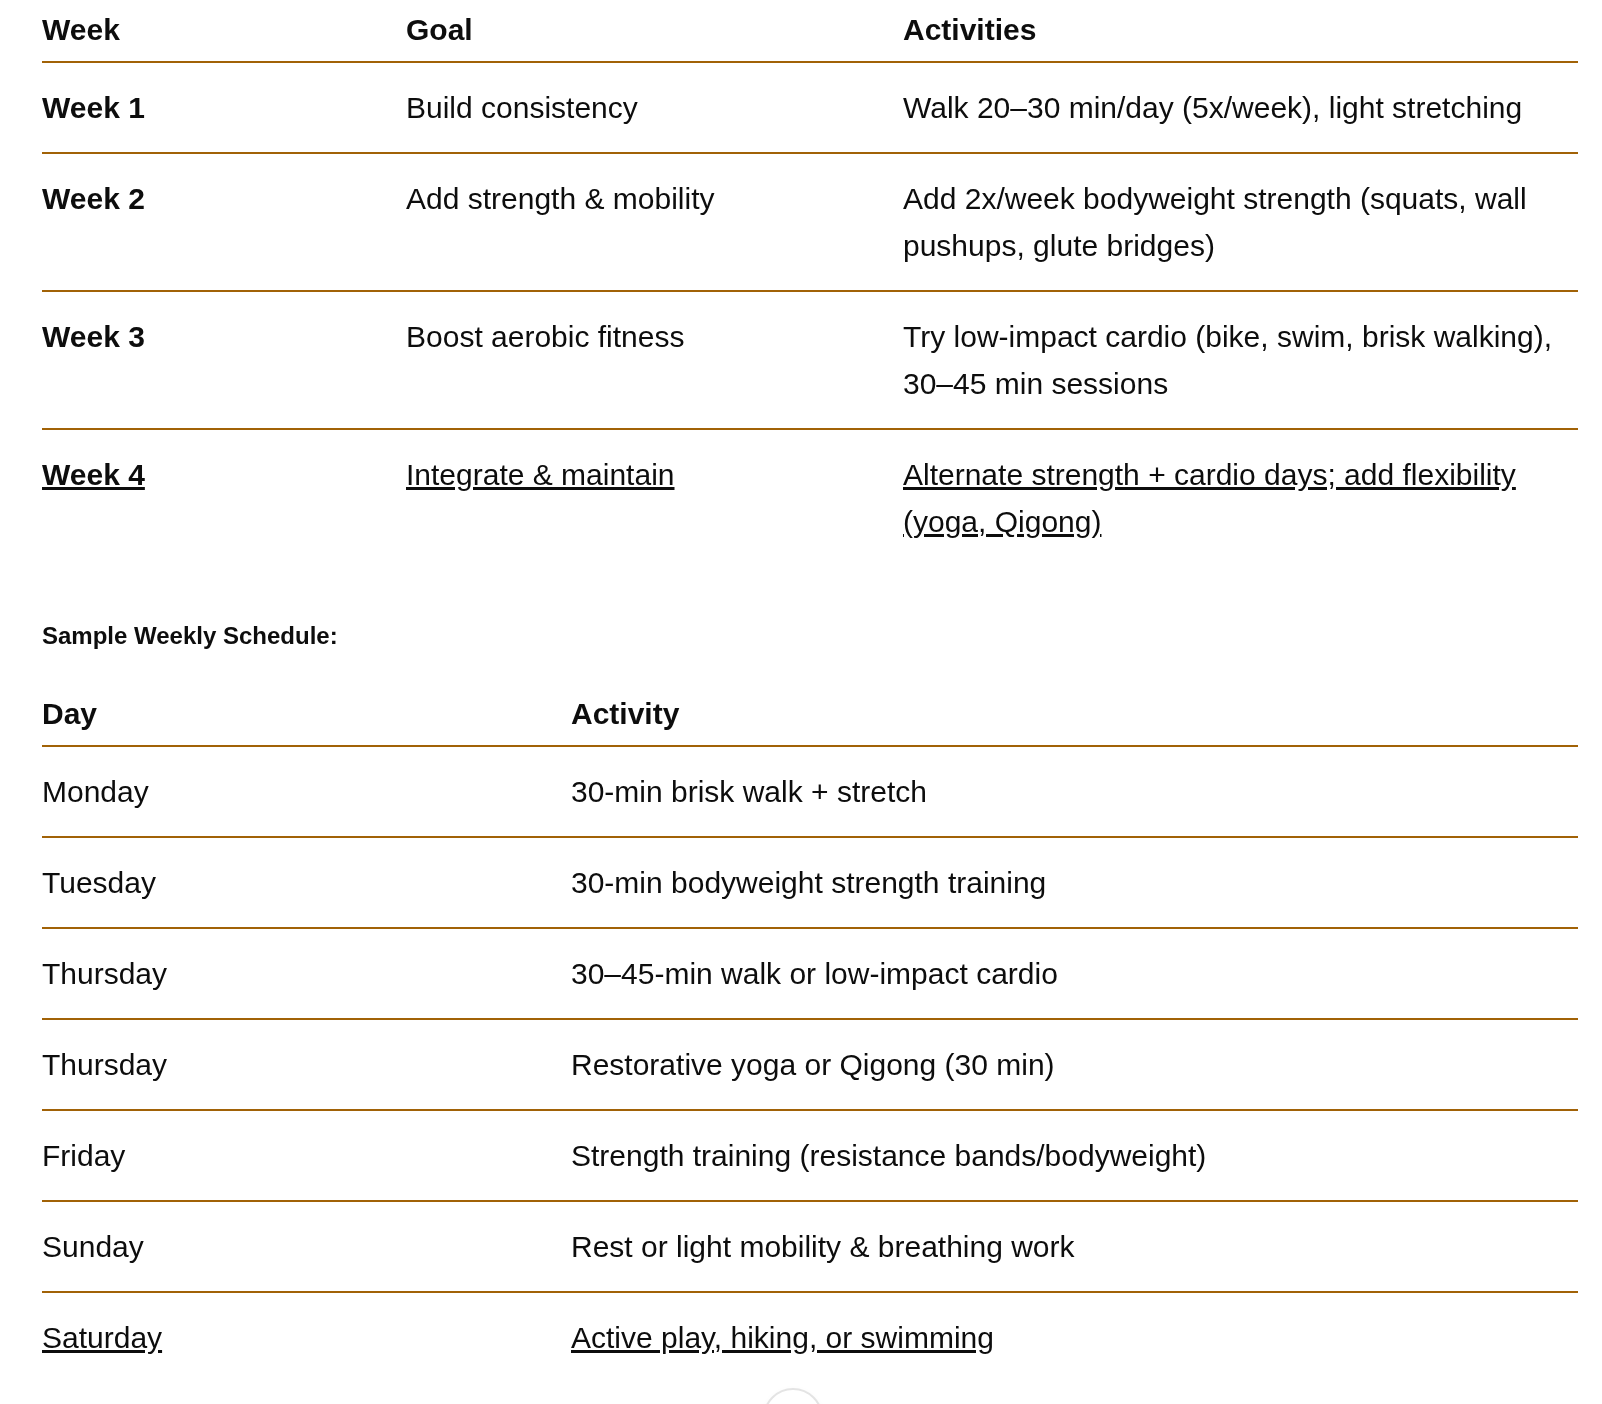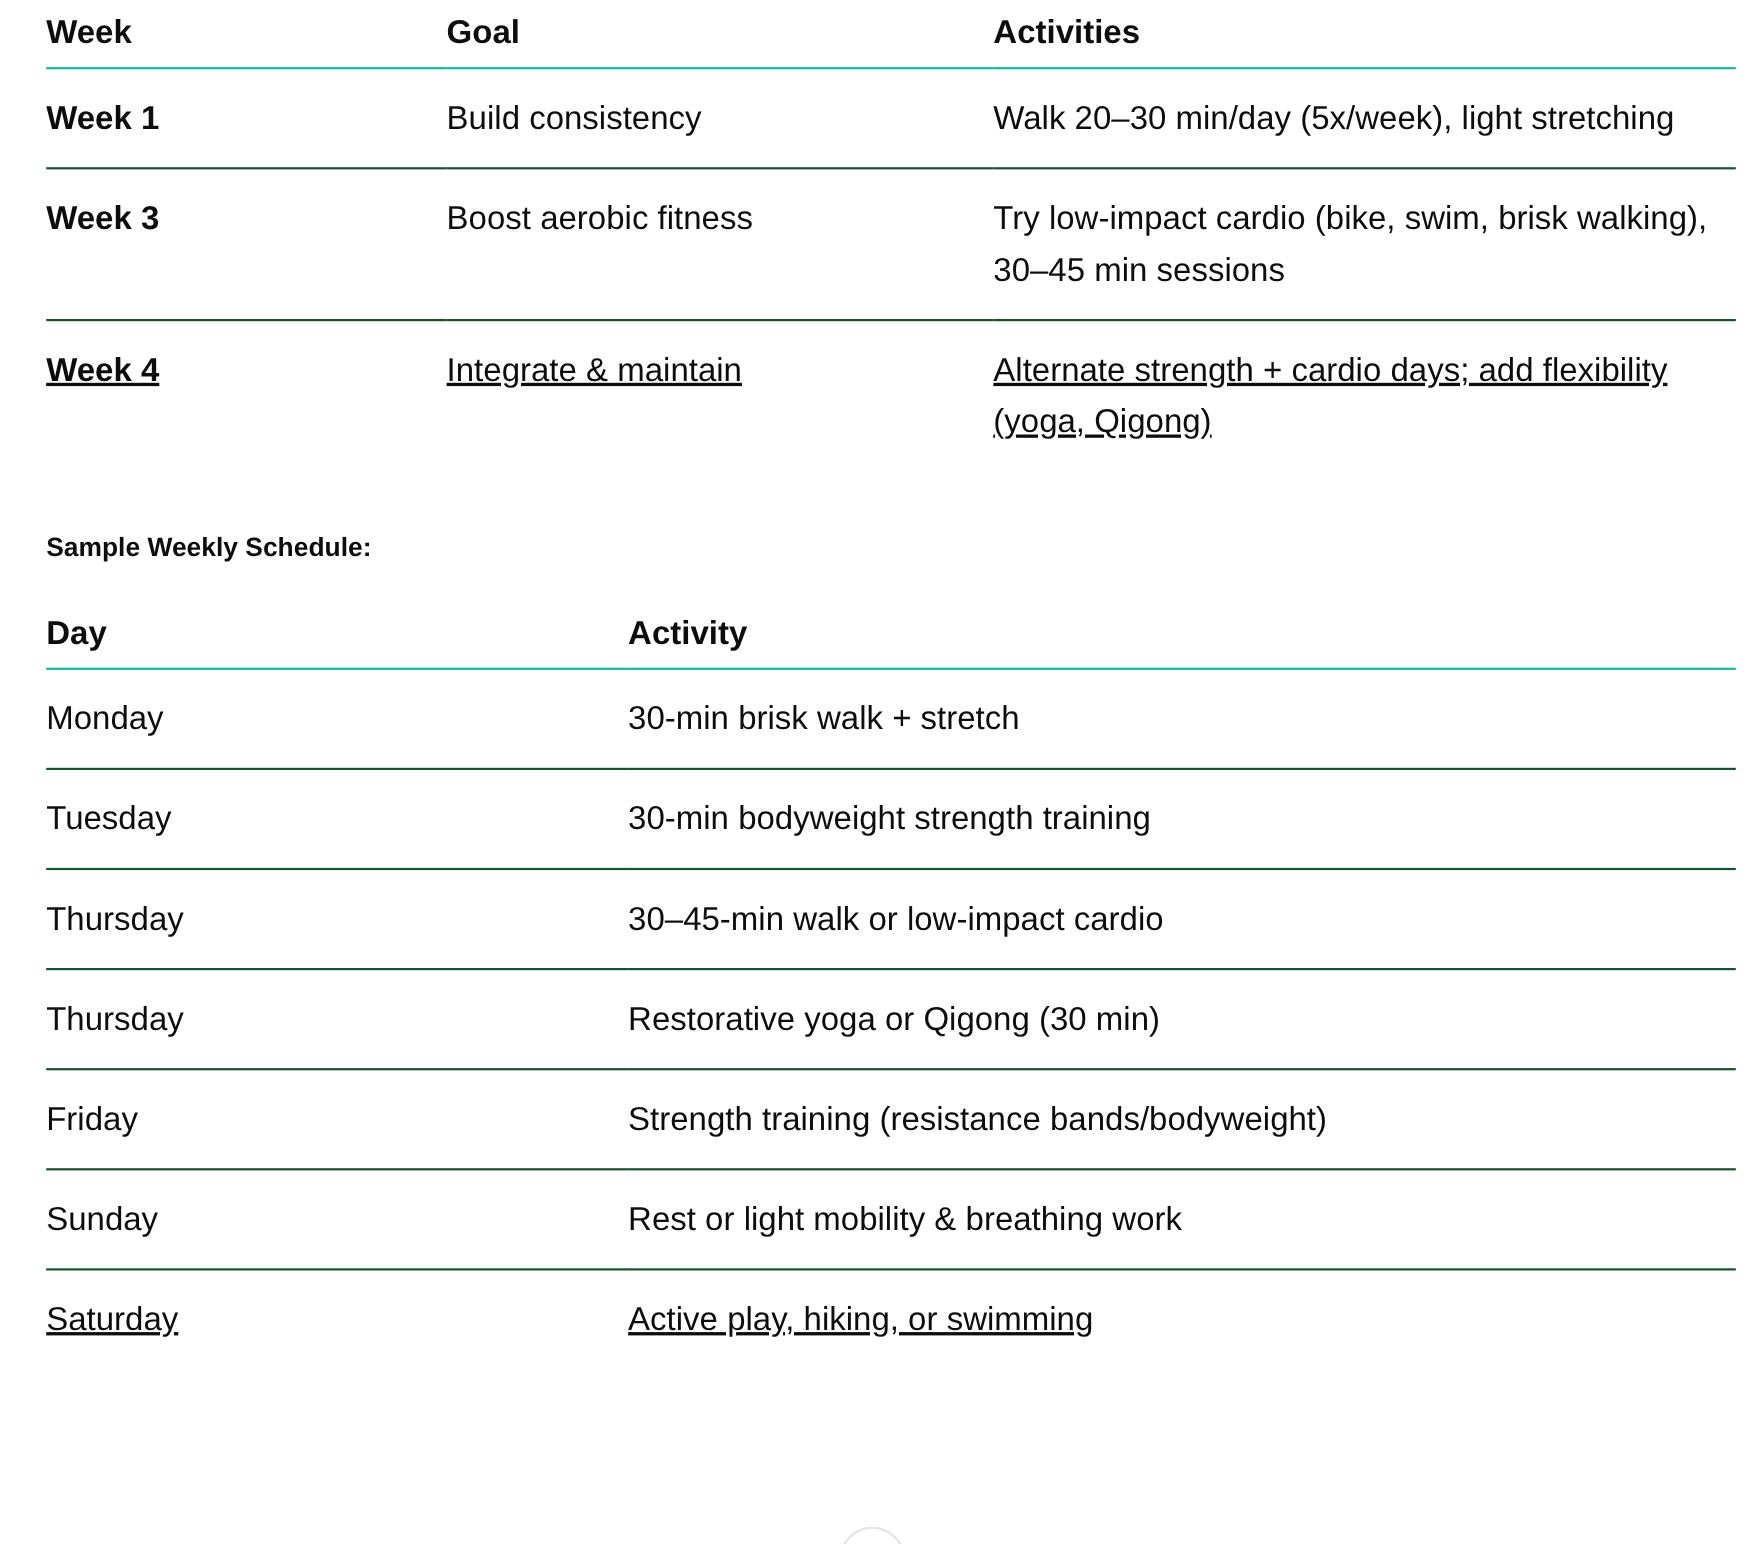--- a/index.html
+++ b/index.html
@@ -24,27 +24,27 @@
     table-layout: fixed;
     width: 1536px;
     font-size: 30px;
     line-height: 47px;
     color: #0d0d0d;
   }
   th {
     text-align: left;
     font-weight: 700;
     padding: 6px 20px 8px 0;
-    border-bottom: 2px solid #14b8a6;
+    border-bottom: 2px solid #a16207;
     vertical-align: top;
   }
   td {
     vertical-align: top;
     padding: 21px 20px 21px 0;
-    border-bottom: 2px solid #14532d;
+    border-bottom: 2px solid #a16207;
   }
   tr:last-child td {
     border-bottom: none;
     text-decoration: underline;
   }
   td.bold-cell {
     font-weight: 700;
   }
   .pre {
     white-space: pre;
@@ -99,20 +99,26 @@
         <th>Activities</th>
       </tr>
     </thead>
     <tbody>
       <tr>
         <td class="bold-cell">Week 1</td>
         <td>Build consistency</td>
         <td class="pre">Walk 20–30 min/day (5x/week), light stretching</td>
       </tr>
       <tr>
+        <td class="bold-cell">Week 2</td>
+        <td>Add strength &amp; mobility</td>
+        <td class="pre">Add 2x/week bodyweight strength (squats, wall
+pushups, glute bridges)</td>
+      </tr>
+      <tr>
         <td class="bold-cell">Week 3</td>
         <td>Boost aerobic fitness</td>
         <td class="pre">Try low-impact cardio (bike, swim, brisk walking),
 30–45 min sessions</td>
       </tr>
       <tr>
         <td class="bold-cell">Week 4</td>
         <td>Integrate &amp; maintain</td>
         <td class="pre">Alternate strength + cardio days; add flexibility
 (yoga, Qigong)</td>

